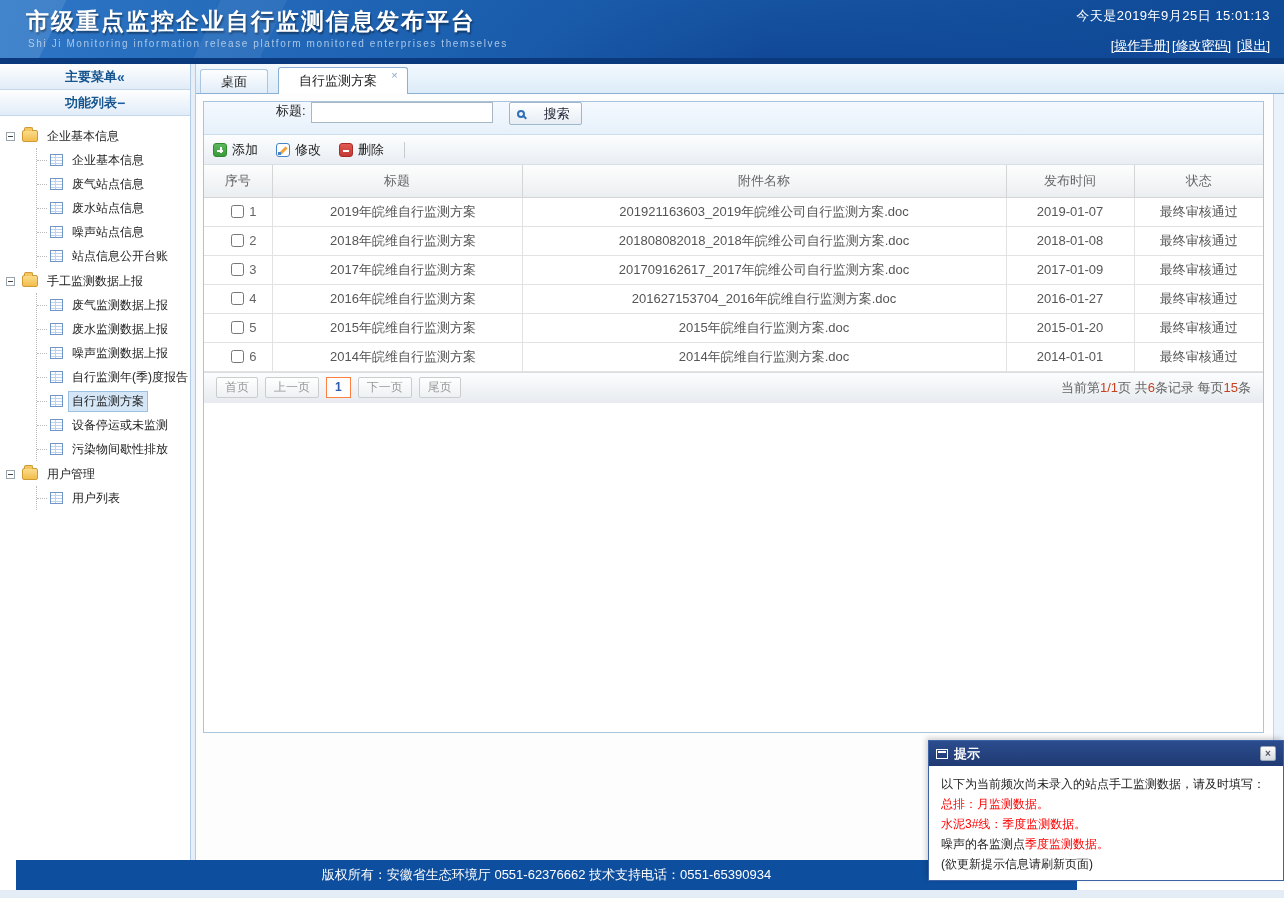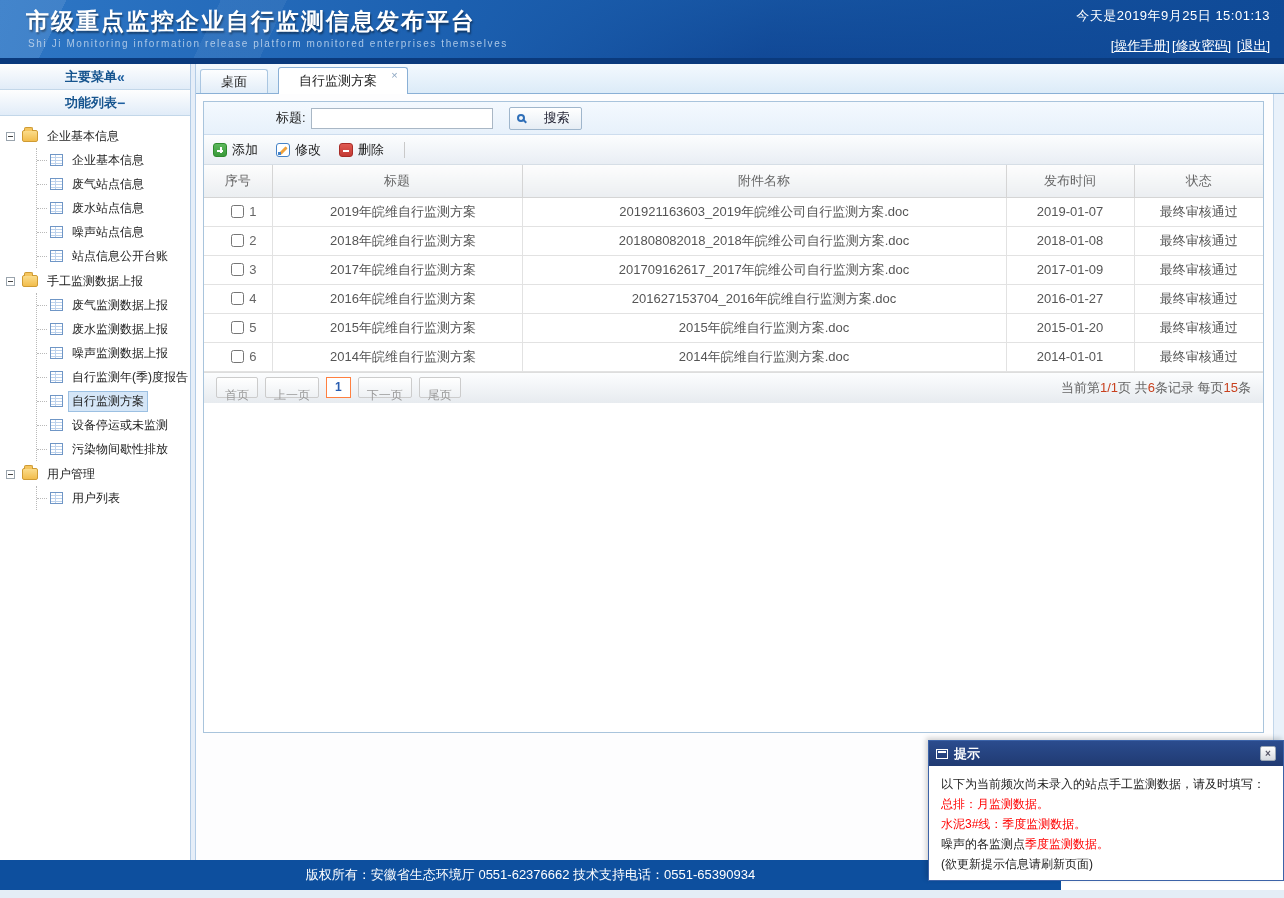--- a/index.html
+++ b/index.html
@@ -49,21 +49,21 @@
   .tab { height:24px; line-height:23px; padding:0 20px; font-size:13px; color:#222; cursor:pointer;
     background:linear-gradient(#fdfeff,#e2edf8); border:1px solid #aac6e1; border-bottom:none; border-radius:3px 3px 0 0; }
   .tab.active { background:#fff; position:relative; margin-bottom:-1px; height:27px; line-height:26px; padding-right:30px; border-color:#8ab0d6; }
   .tab-close { position:absolute; right:7px; top:2px; font-size:11px; color:#8ca6c2; width:11px; height:11px; line-height:10px; text-align:center; cursor:pointer; }
 
   .scroll-strip { position:absolute; right:0; top:30px; bottom:0; width:11px; background:#e9f1fa; border-left:1px solid #c2d6ea; }
 
   .main-body { flex:1; padding:7px 20px 0 7px; }
   .panel { border:1px solid #a9c4dc; background:#fff; height:632px; display:flex; flex-direction:column; }
 
-  .search-row { height:33px; flex:0 0 33px; background:linear-gradient(#f4f9fe,#e7f1fb); border-bottom:1px solid #cdddee; display:flex; align-items:center; padding-left:72px; }
+  .search-row { height:33px; flex:0 0 33px; background:linear-gradient(#f4f9fe,#e7f1fb); border-bottom:1px solid #cdddee; display:flex; padding-left:72px; }
   .search-label { font-size:13px; color:#222; margin-right:5px; }
   .search-input { width:182px; height:21px; border:1px solid #a9b7c5; font-size:13px; padding:1px 4px; background:#fff; }
   .search-btn { height:23px; margin-left:16px; padding:0 11px 0 7px; display:inline-flex; align-items:center; gap:19px;
     background:linear-gradient(#ffffff,#e6edf4); border:1px solid #9fb6cc; border-radius:2px; font-size:13px; color:#223; cursor:pointer; }
   .magnifier { width:8px; height:8px; border:2px solid #2f6fb8; border-radius:50%; position:relative; }
   .magnifier::after { content:""; position:absolute; width:5px; height:2px; background:#2f6fb8; transform:rotate(45deg); right:-4px; bottom:-2px; }
 
   .toolbar { height:30px; flex:0 0 30px; background:linear-gradient(#fcfdfe,#e9eef4); border-bottom:1px solid #d6dee6; display:flex; align-items:center; padding-left:9px; font-size:13px; color:#222; }
   .tool-btn { display:inline-flex; align-items:center; gap:5px; margin-right:18px; cursor:pointer; }
   .icon-box { width:14px; height:14px; border-radius:3px; position:relative; }
@@ -80,28 +80,28 @@
   table.grid { border-collapse:collapse; width:100%; table-layout:fixed; font-size:13px; color:#555; }
   table.grid th { height:32px; background:linear-gradient(#fdfdfd,#ebeef1); border:1px solid #d5d5d5; border-top:none; font-weight:normal; color:#666; }
   table.grid th:first-child, table.grid td:first-child { border-left:none; }
   table.grid th:last-child, table.grid td:last-child { border-right:none; }
   table.grid td { height:29px; border:1px solid #e2e2e2; background:#fff; text-align:center; white-space:nowrap; overflow:hidden; }
   td.cell-num { text-align:left; padding-left:12px; color:#666; }
   td.cell-title { text-align:left; padding-left:12px; }
   .row-check { width:13px; height:13px; vertical-align:-2px; margin-right:5px; }
 
   .pager-row { height:31px; flex:0 0 31px; background:linear-gradient(#fcfdfe,#e7ebef); border-top:1px solid #ddd; display:flex; align-items:center; padding:0 12px; gap:7px; font-size:12px; }
-  .pg-btn { height:21px; line-height:19px; padding:8px 8px; background:linear-gradient(#ffffff,#eef1f4); border:1px solid #ccc; border-radius:2px; color:#999; cursor:pointer; }
+  .pg-btn { height:21px; line-height:19px; padding:0 8px; background:linear-gradient(#ffffff,#eef1f4); border:1px solid #ccc; border-radius:2px; color:#999; cursor:pointer; }
   .pg-current { height:21px; line-height:19px; padding:0 8px; background:#fff; border:1px solid #ff8040; color:#2a5db0; font-weight:bold; cursor:default; }
   .pg-info { margin-left:auto; color:#666; font-size:13px; }
   .pg-info .num { color:#c8401e; }
   .panel-empty { flex:1; background:#fff; }
 
   
-  .footer { position:absolute; left:0; top:860px; width:1061px; height:30px; background:#0d4f9e; color:#fff; text-align:center; line-height:30px; font-size:13px; z-index:5; }
+  .footer { position:absolute; left:16px; top:860px; width:1061px; height:30px; background:#0d4f9e; color:#fff; text-align:center; line-height:30px; font-size:13px; z-index:5; }
   .bottom-strip { position:absolute; left:0; top:890px; width:1284px; height:8px; background:#e4edf6; }
 
   
   .popup { position:absolute; right:0; top:740px; width:356px; background:#fff; border:1px solid #3c63a8; z-index:10; box-shadow:-2px -2px 5px rgba(0,0,0,.18); }
   .popup-title { height:25px; background:linear-gradient(#2b4c8e,#203a72); display:flex; align-items:center; padding:0 7px; color:#fff; font-size:13px; font-weight:bold; gap:6px; }
   .msg-icon { width:12px; height:10px; border:1px solid #fff; position:relative; flex:0 0 12px; }
   .msg-icon::before { content:""; position:absolute; left:1px; right:1px; top:1px; height:2px; background:#fff; }
   .popup-close { margin-left:auto; width:16px; height:15px; background:linear-gradient(#fefefe,#d7dbe0); border:1px solid #9aa6b4; color:#556; font-size:10px; line-height:13px; text-align:center; border-radius:2px; cursor:pointer; }
   .popup-body { padding:8px 12px 6px; font-size:12px; color:#222; }
   .popup-body .pline { line-height:20px; white-space:nowrap; overflow:hidden; }

